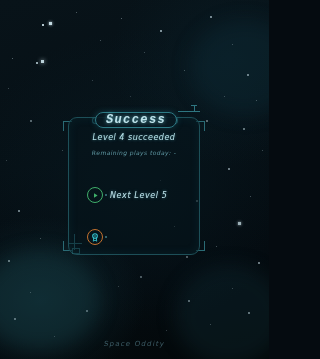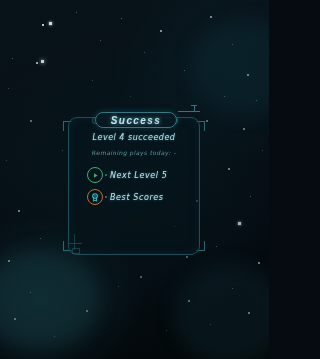--- a/index.html
+++ b/index.html
@@ -92,22 +92,22 @@
     height: 14px;
     border: 1px solid #2e7a85;
     border-radius: 8px;
     background: rgba(8,26,34,0.9);
     display: flex;
     align-items: center;
     justify-content: center;
     box-shadow: 0 0 6px rgba(40,130,145,0.35);
   }
   #title-banner .title-text {
-    font-family: Liberation Sans, sans-serif;
-    font-size: 10px;
+    font-family: Liberation Mono, monospace;
+    font-size: 12px;
     font-style: italic;
     font-weight: bold;
     letter-spacing: 1.4px;
     color: #bfe4ec;
     text-shadow: 0 0 4px rgba(120,220,235,0.8);
     white-space: nowrap;
   }
   
   .cap {
     position: absolute;
@@ -152,20 +152,21 @@
     top: 46px;
     width: 130px;
   }
   .menu-item {
     position: relative;
     height: 22px;
     display: flex;
     align-items: center;
     padding-left: 18px;
     cursor: pointer;
+    margin-top: 20px;
   }
   .menu-icon {
     position: relative;
     width: 14px;
     height: 14px;
     border-radius: 50%;
     border: 1px solid currentColor;
     flex: 0 0 auto;
     display: flex;
     align-items: center;
@@ -302,25 +303,25 @@
 
       <div class="menu-item">
         <span class="menu-icon" style="color:#c2712e;">
           <svg width="8" height="9" viewBox="0 0 8 9" aria-hidden="true">
             <circle cx="4" cy="3" r="2.3" fill="none" stroke="#35c3cf" stroke-width="1.1"></circle>
             <circle cx="4" cy="3" r="0.8" fill="#35c3cf"></circle>
             <polyline points="2.7,5 2.3,8.2 4,7.1 5.7,8.2 5.3,5" fill="none" stroke="#35c3cf" stroke-width="0.9"></polyline>
           </svg>
         </span>
         <span class="menu-dot"></span>
-        <span class="menu-label">Best Scores</span>
       </div>
 
 
     </div>
   </div>
 
   <div id="title-banner">
     <span class="title-text">Success</span>
   </div>
 
+  <div id="watermark">Space Oddity</div>
 
 </div>
 
 </body></html>

